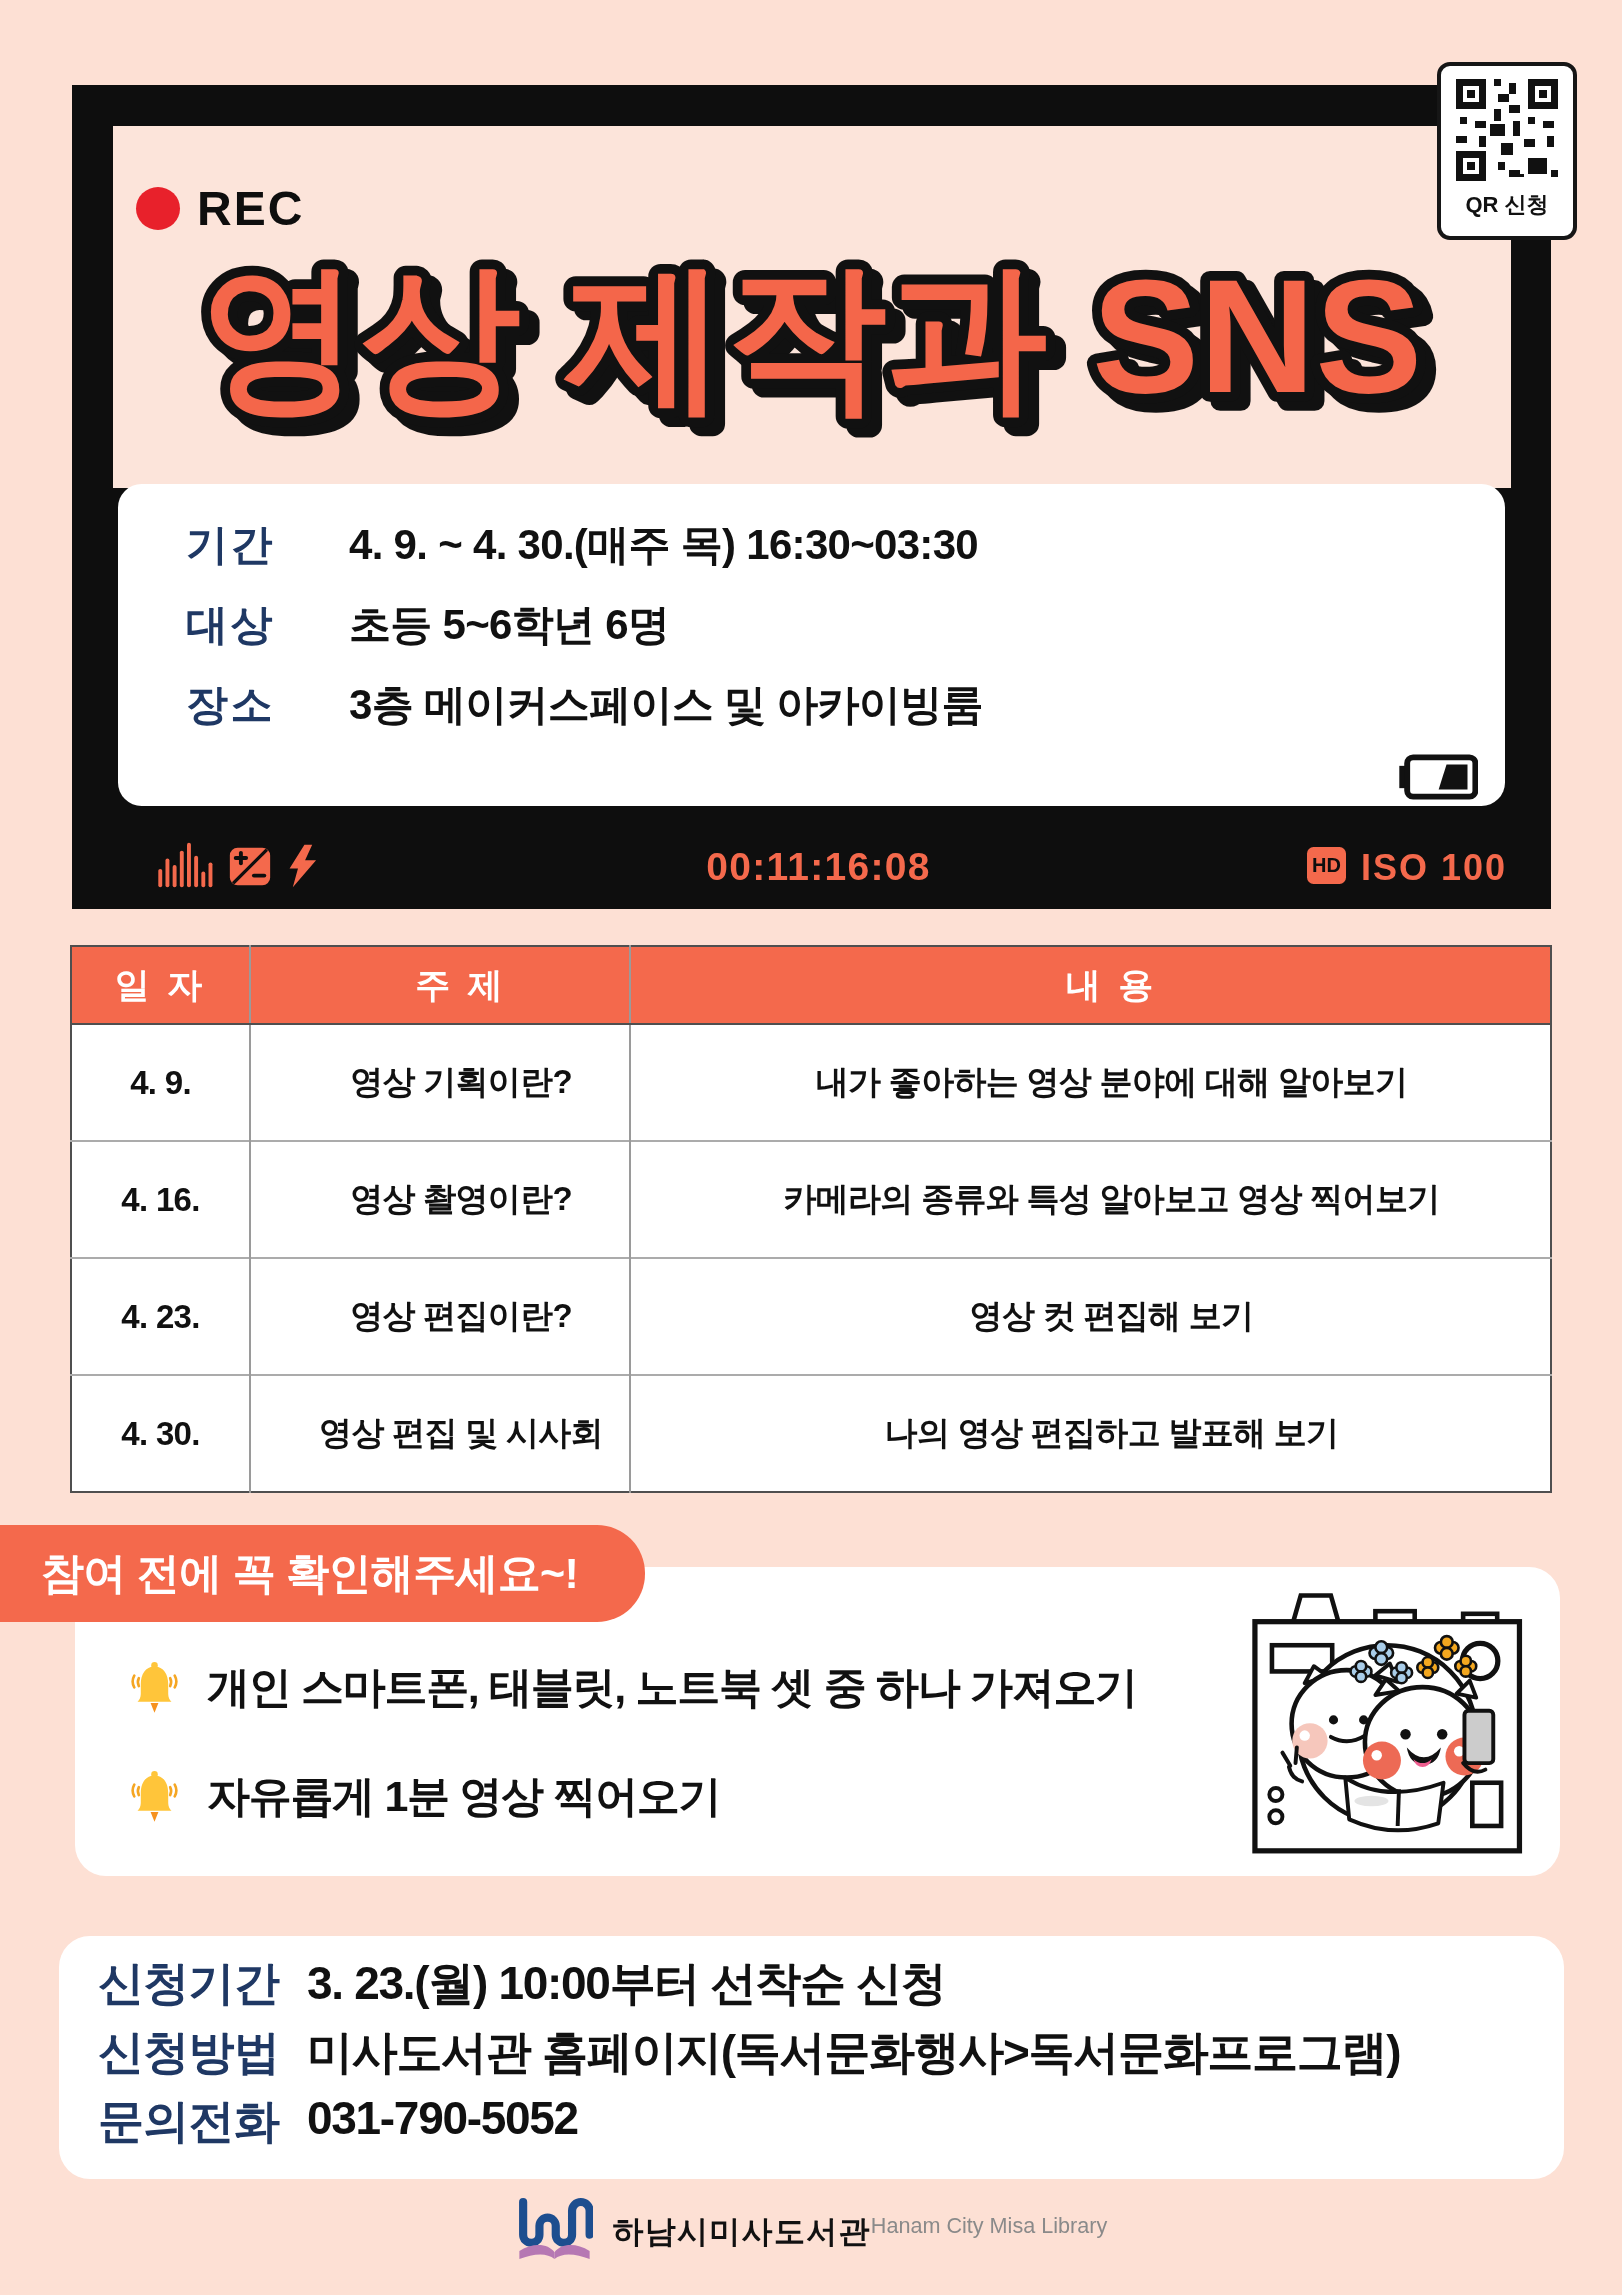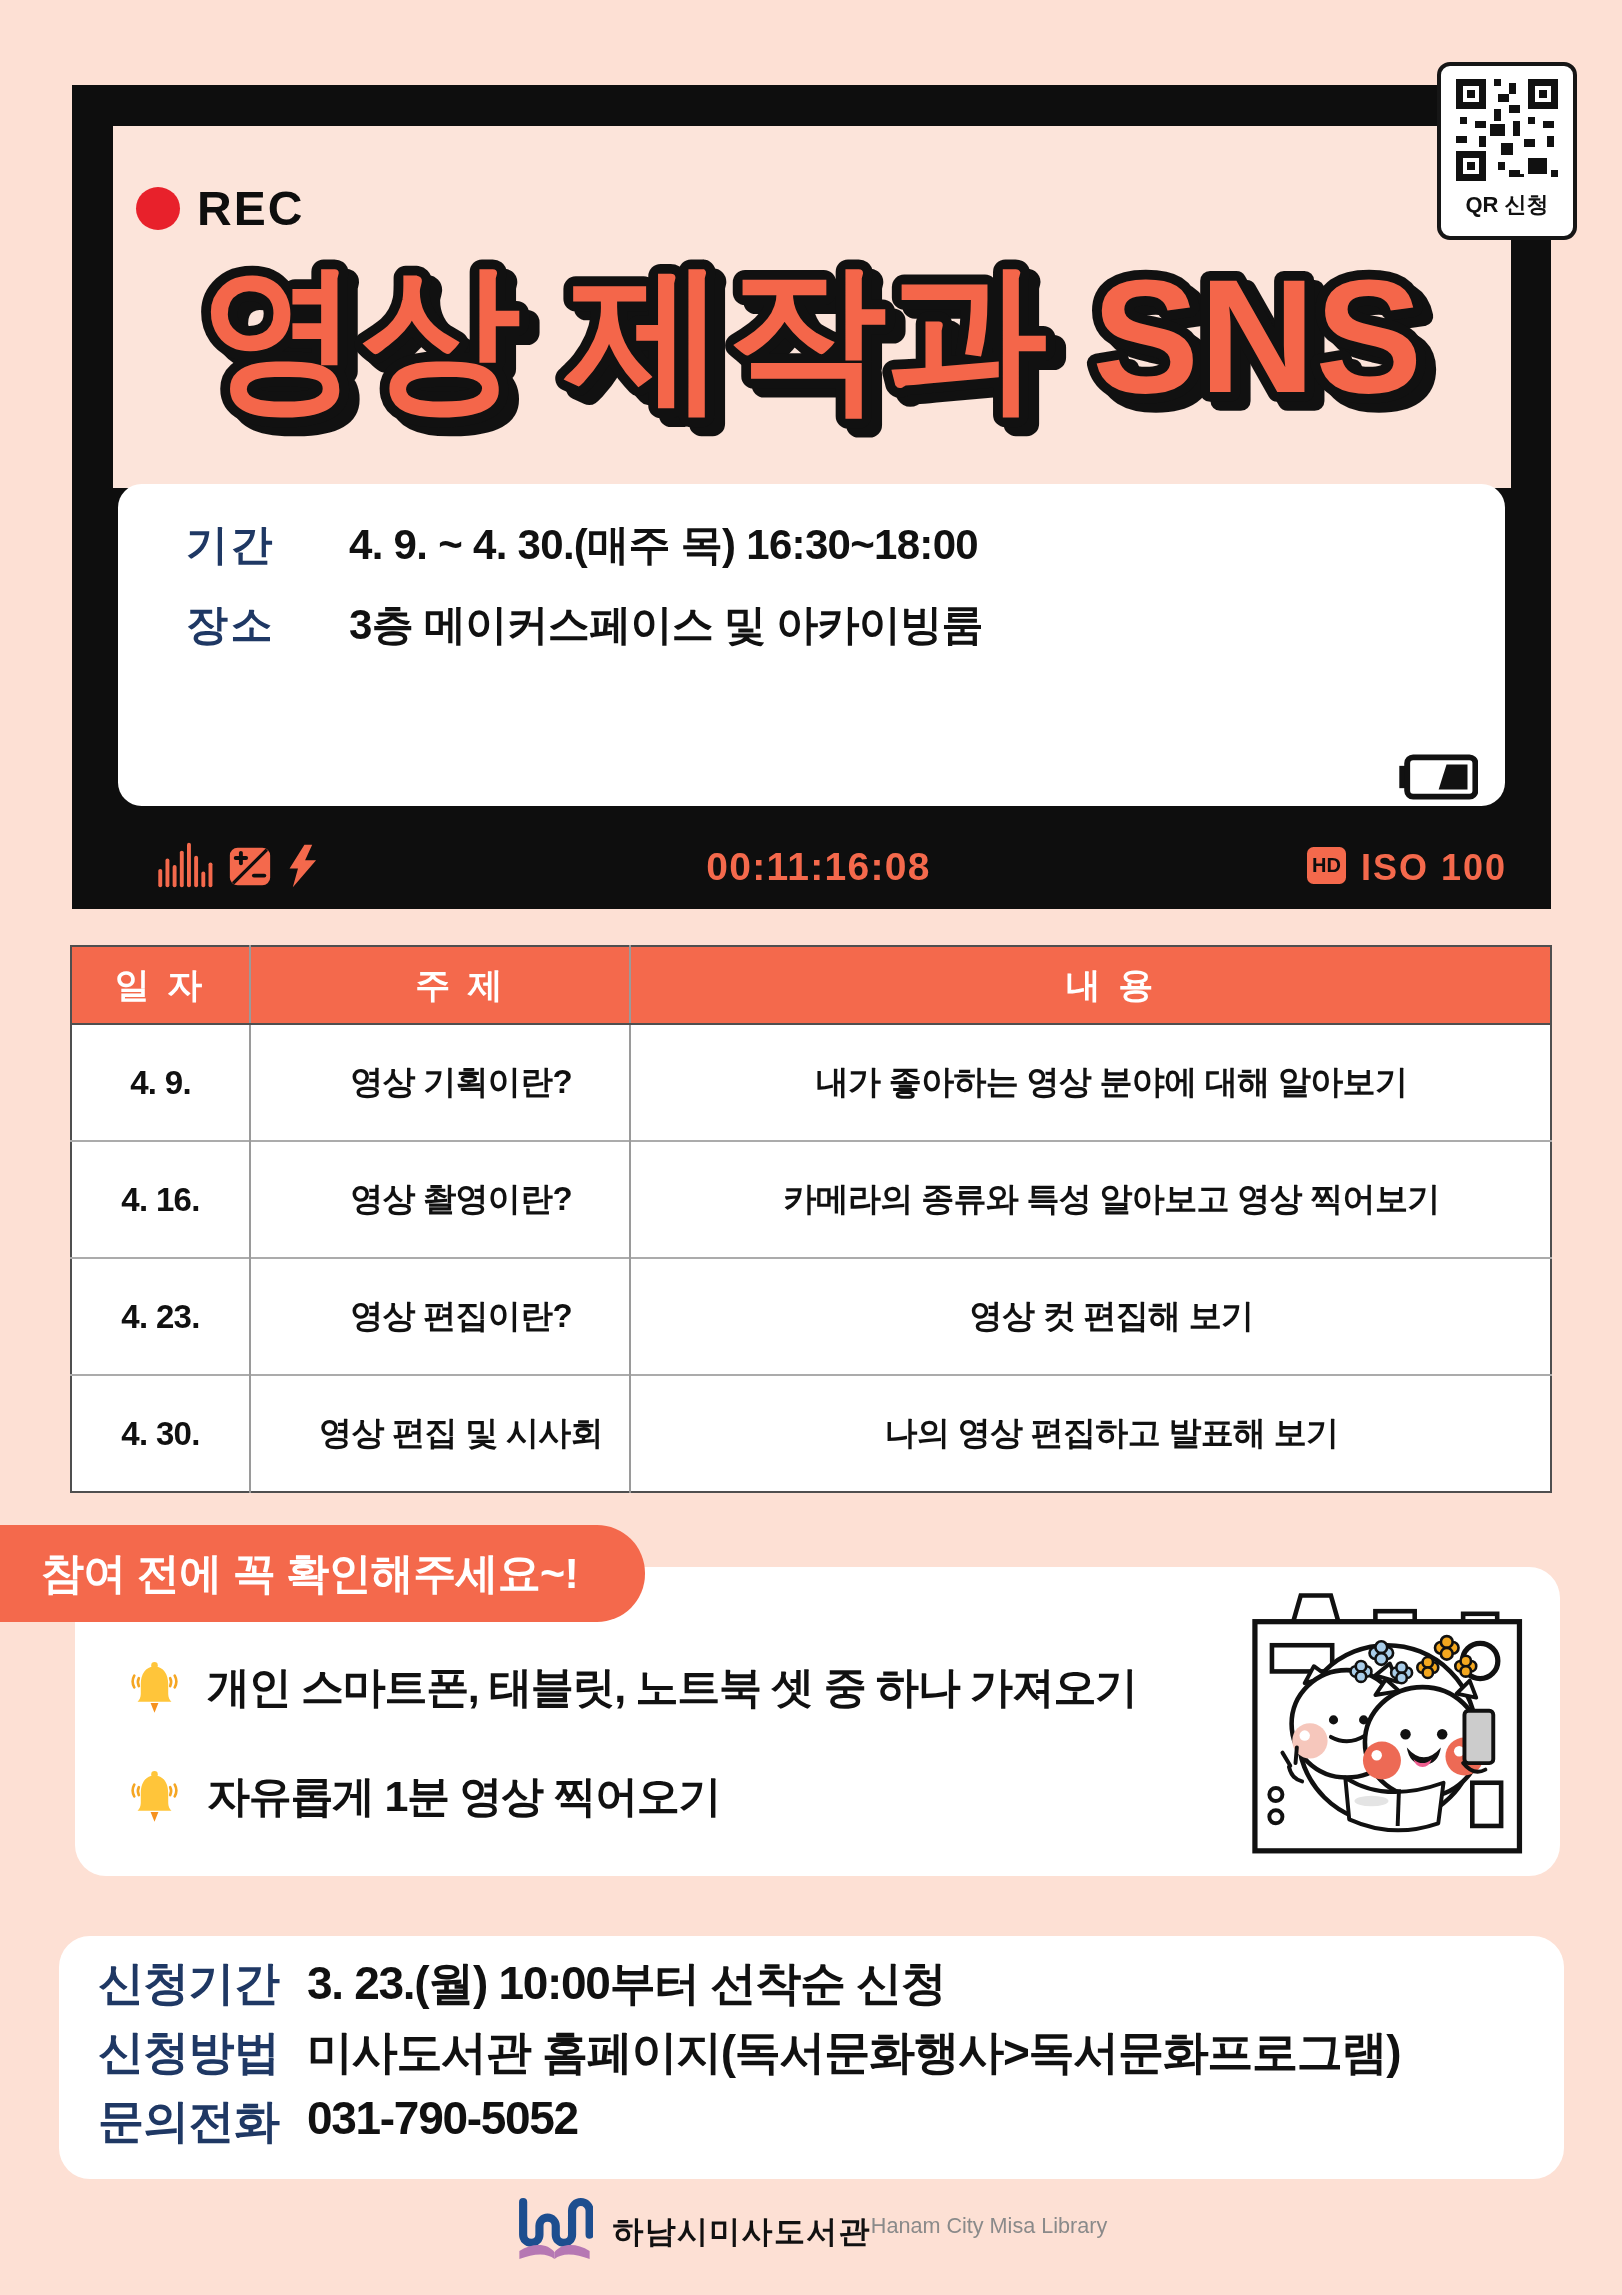--- a/index.html
+++ b/index.html
@@ -137,21 +137,25 @@
     <rect x="6" y="44" width="8" height="8" fill="#fff"></rect>
       <rect x="8" y="46" width="4" height="4" fill="#111"></rect>
   </svg>
   <div class="qr-label">QR 신청</div>
 </div>
 
 <div class="abs vf-white"></div>
 <div class="abs info-rows">
   <div class="info-row">
     <span class="info-label">기간</span>
-    <span class="info-value">4. 9. ~ 4. 30.(매주 목) 16:30~18:00</span>
+    <span class="info-value">4. 9. ~ 4. 30.(매주 목) 16:30~03:30</span>
+  </div>
+  <div class="info-row">
+    <span class="info-label">대상</span>
+    <span class="info-value">초등 5~6학년 6명</span>
   </div>
   <div class="info-row">
     <span class="info-label">장소</span>
     <span class="info-value">3층 메이커스페이스 및 아카이빙룸</span>
   </div>
 </div>
 
 <svg class="abs battery" viewBox="0 0 122 70">
   <rect x="2" y="18" width="14" height="34" fill="#111"></rect>
   <rect x="14" y="5" width="104" height="60" rx="9" fill="#fff" stroke="#111" stroke-width="9"></rect>

